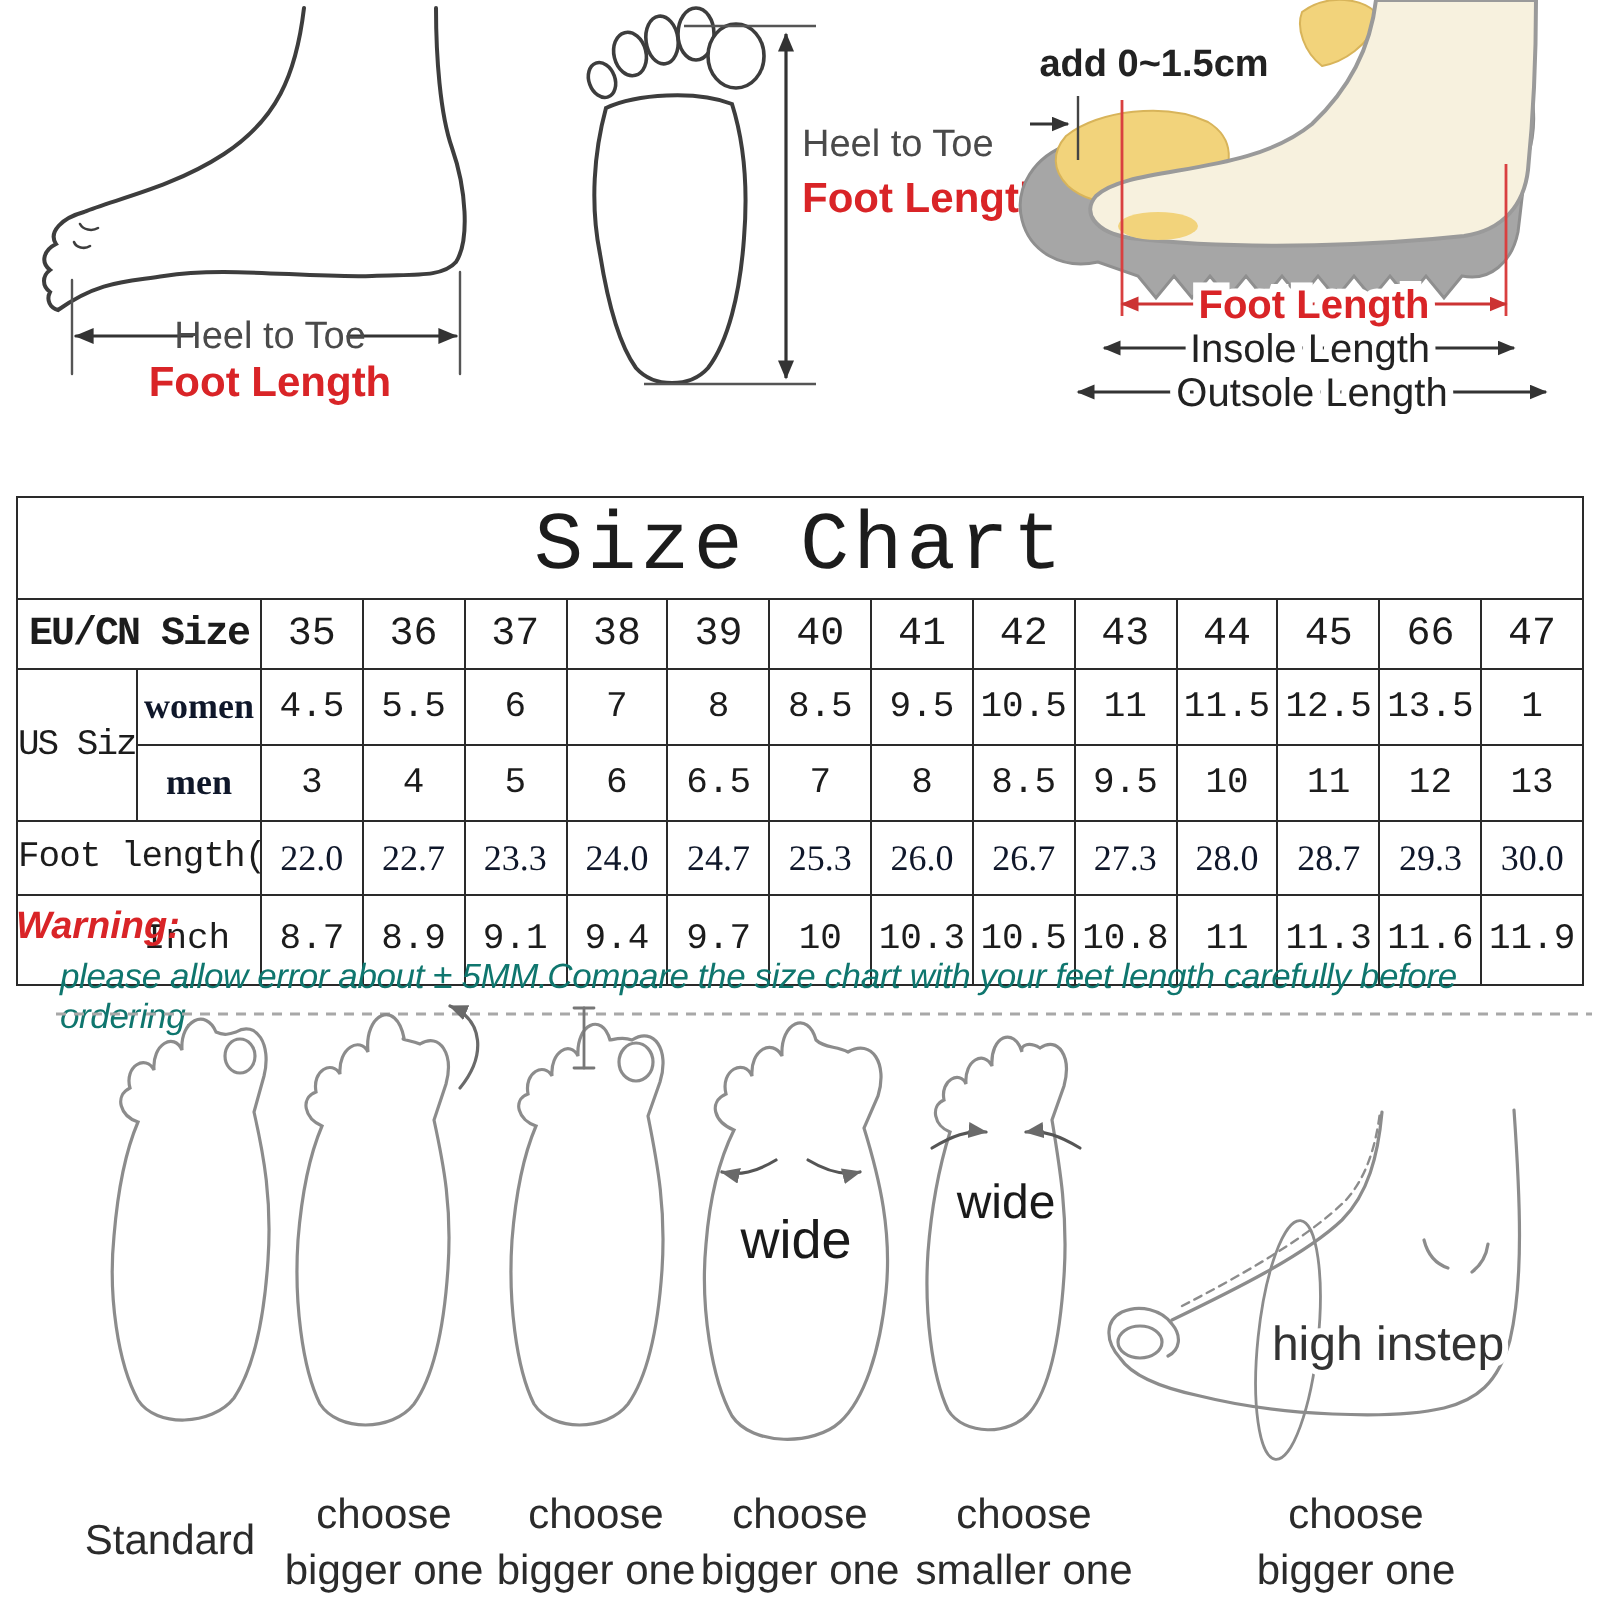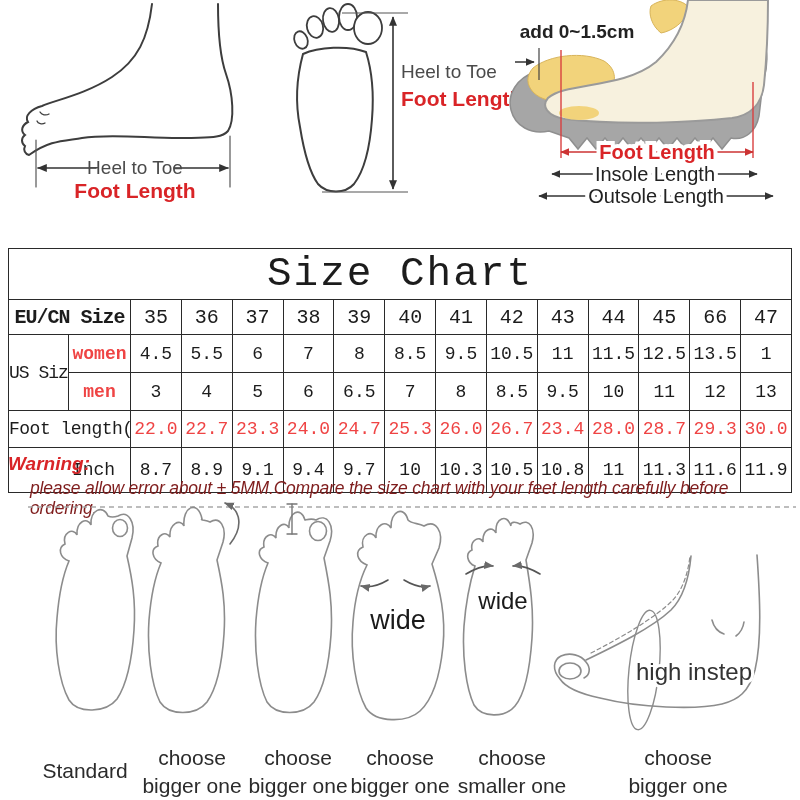--- a/index.html
+++ b/index.html
@@ -17,26 +17,26 @@
   #size-table .title{font-size:41px;height:50px;letter-spacing:2px;}
   #size-table .eu-label{font-size:19px;letter-spacing:-1px;font-weight:bold;}
   #size-table .row-eu td{height:34px;font-size:20px;}
   #size-table .row-w td,#size-table .row-m td{height:37px;font-size:18px;}
   #size-table .us-label{font-size:17px;letter-spacing:-1px;}
   #size-table .sub-label{font-size:15px;font-weight:bold;}
   #size-table .row-cm td{height:36px;font-size:18px;}
   #size-table .cm-label{font-size:15px;letter-spacing:-0.5px;}
   #size-table .row-in td{height:44px;font-size:18px;}
   #size-table .inch-label{font-size:29px;padding-left:48px;}
-  .red{color:#ef4444;}
+  .red{color:#0f172a;font-family:Liberation Serif, serif;}
 
   
   #warning{position:absolute;top:453px;left:8px;width:786px;line-height:1.15;font-style:italic;}
   #warning .w-title{font-size:19px;font-weight:bold;color:#d92427;}
-  #warning .w-text{font-size:17.5px;color:#7f1d1d;margin-left:22px;margin-top:3px;letter-spacing:-0.2px;}
+  #warning .w-text{font-size:17.5px;color:#0f766e;margin-left:22px;margin-top:3px;letter-spacing:-0.2px;}
 
   
   .cap{position:absolute;text-align:center;font-size:21px;color:#2b2b2b;line-height:1.35;}
 </style>
 </head>
 <body>
 
 <div id="canvas">
 
   <svg id="top-art" width="800" height="207" viewBox="0 0 800 207">
@@ -187,21 +187,21 @@
     <tr class="row-cm">
       <td class="cm-label" colspan="2"><span>Foot length(</span></td>
     <td class="red">22.0</td>
           <td class="red">22.7</td>
           <td class="red">23.3</td>
           <td class="red">24.0</td>
           <td class="red">24.7</td>
           <td class="red">25.3</td>
           <td class="red">26.0</td>
           <td class="red">26.7</td>
-          <td class="red">23.4</td>
+          <td class="red">27.3</td>
           <td class="red">28.0</td>
           <td class="red">28.7</td>
           <td class="red">29.3</td>
           <td class="red">30.0</td>
         </tr>
     <tr class="row-in">
       <td class="inch-label" colspan="2">Inch</td>
     <td>8.7</td>
           <td>8.9</td>
           <td>9.1</td>

